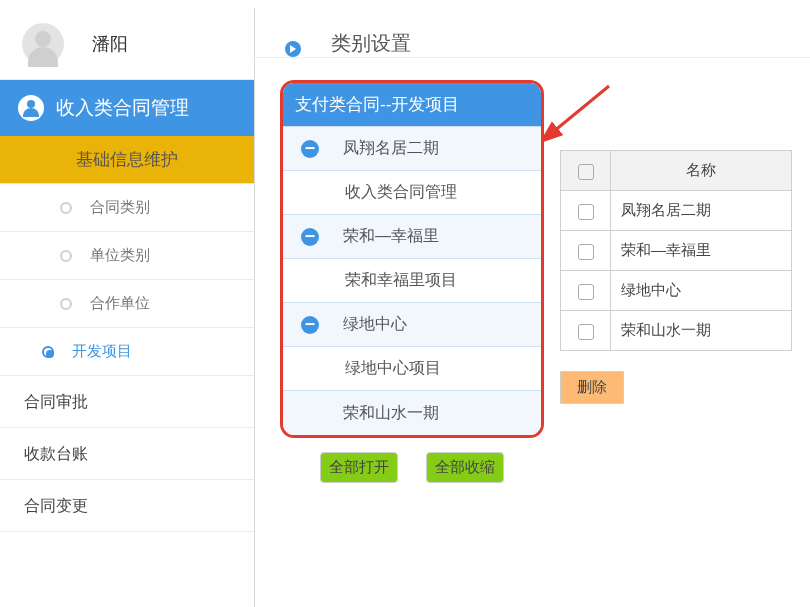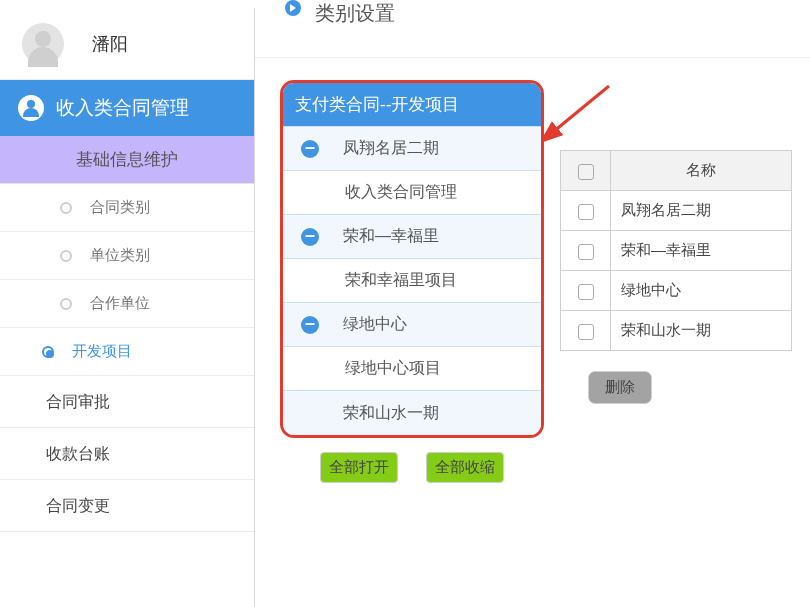--- a/index.html
+++ b/index.html
@@ -83,21 +83,21 @@
   .module-header-icon::after {
     content: "";
     position: absolute;
     left: 5px; top: 13px;
     width: 16px; height: 9px;
     border-radius: 9px 9px 0 0;
     background: #3F94E3;
   }
 
   .submenu-header {
-    background: #c4b5fd;
+    background: #eab308;
     height: 48px;
     line-height: 48px;
     text-align: center;
     font-size: 17px;
     color: #555;
     border-bottom: 1px solid #e4e4e4;
   }
 
   .menu-item[data-active="false"] {
     height: 48px;
@@ -133,42 +133,43 @@
     position: absolute;
     left: 2px; top: 2px;
     width: 8px; height: 8px;
     border-radius: 50%;
     background: #3F94E3;
   }
 
   .plain-item {
     height: 52px;
     line-height: 52px;
-    padding-left: 46px;
+    padding-left: 24px;
     border-bottom: 1px solid #ececec;
     font-size: 16px;
     color: #444;
     cursor: pointer;
   }
 
   
   .main {
     position: absolute;
     left: 255px; top: 0;
     width: 555px; height: 607px;
     background: #fff;
   }
   .page-header {
     height: 58px;
     border-bottom: 1px solid #eee;
     display: flex;
-    align-items: flex-start;
+    align-items: flex-end;
     padding-left: 30px;
     font-size: 20px;
     color: #555;
+    gap: 16px;
   }
   .page-header .bullet {
     width: 16px; height: 16px;
     border-radius: 50%;
     background: #3F94E3;
     margin-right: 14px;
     position: relative;
   }
   .page-header .bullet::after {
     content: "";
@@ -261,28 +262,27 @@
   table.data td.name-col { padding-left: 10px; }
   .ck {
     width: 16px; height: 16px;
     border: 1px solid #aaa;
     border-radius: 3px;
     display: inline-block;
     vertical-align: middle;
   }
   .delete-btn {
     margin-top: 20px;
-    background: #a3a3a3;
+    background: #fdba74;
     border: 1px solid #cfcfcf;
-    border-radius: 7px;
+    border-radius: 0;
     padding: 6px 16px;
     font-size: 15px;
     color: #444;
     cursor: pointer;
-    margin-left: 28px;
   }
 
   
   .arrow-svg {
     position: absolute;
     left: 288px; top: 82px;
     width: 70px; height: 60px;
     pointer-events: none;
   }
 </style>

